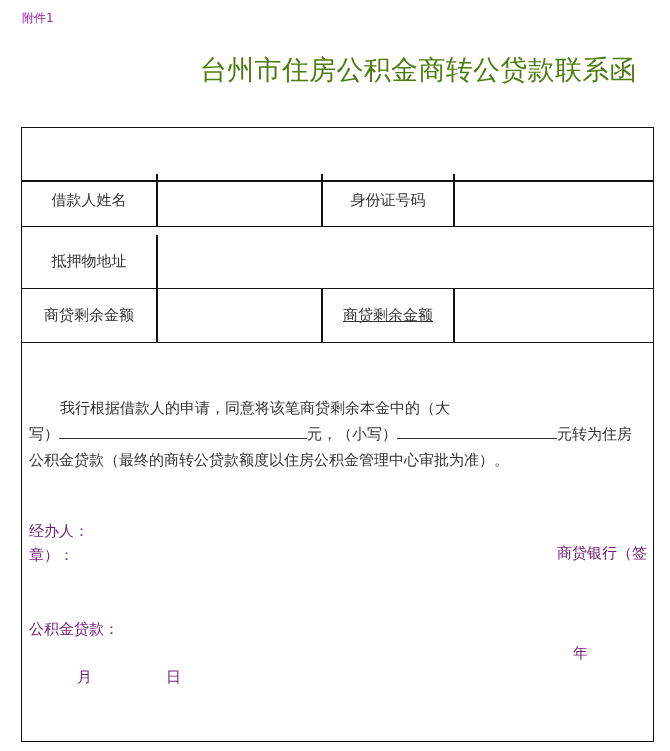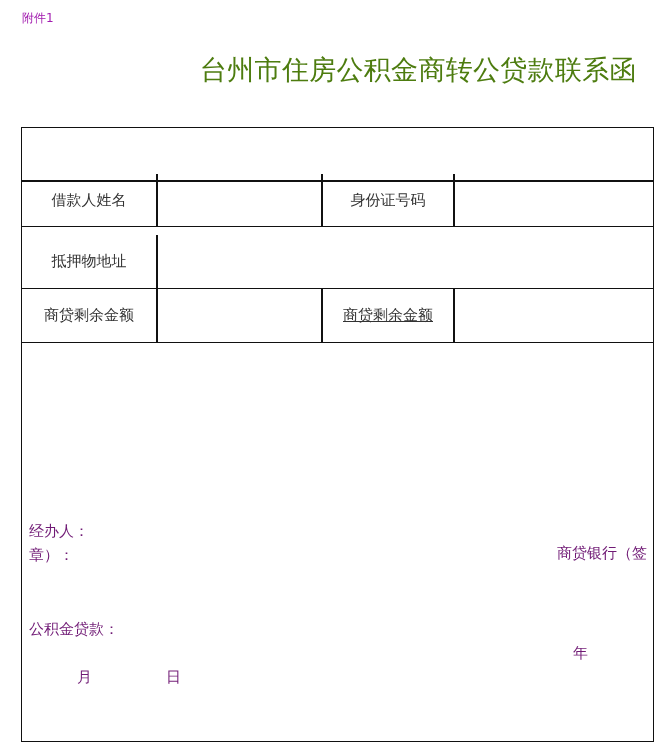--- a/index.html
+++ b/index.html
@@ -75,20 +75,27 @@
   <div class="row" style="top:161px; height:53px; border-bottom-width:1px;">
     <div class="cell" style="left:0; width:134px;">商贷剩余金额</div>
     <div class="vline" style="left:134px;"></div>
     <div class="cell" style="left:136px; width:163px;"></div>
     <div class="vline" style="left:299px;"></div>
     <div class="cell" style="left:301px; width:130px;text-decoration:underline;">商贷剩余金额</div>
     <div class="vline" style="left:431px;"></div>
     <div class="cell" style="left:433px; right:0;"></div>
   </div>
 
+  <div class="body-text" style="top:267px;">
+    <div style="padding-left:31px; white-space:nowrap;">我行根据借款人的申请，同意将该笔商贷剩余本金中的（大</div>
+    <div style="white-space:nowrap;">
+      <span>写）</span><span class="blank" style="width:248px;"><span></span></span><span>元，（小写）</span><span class="blank" style="width:160px;"><span></span></span><span>元转为住房</span>
+    </div>
+    <div style="white-space:nowrap;">公积金贷款（最终的商转公贷款额度以住房公积金管理中心审批为准）。</div>
+  </div>
 
   <div class="abs" style="left:7px; top:394px;">经办人：</div>
   <div class="abs" style="left:527px; top:416px;margin-left:8px;">商贷银行（签</div>
   <div class="abs" style="left:7px; top:418px;">章）：</div>
 
   <div class="abs" style="left:7px; top:492px;">公积金贷款：</div>
 
   <div class="abs" style="left:551px; top:516px;">年</div>
   <div class="abs" style="left:55px; top:540px;">月</div>
   <div class="abs" style="left:144px; top:540px;">日</div>

